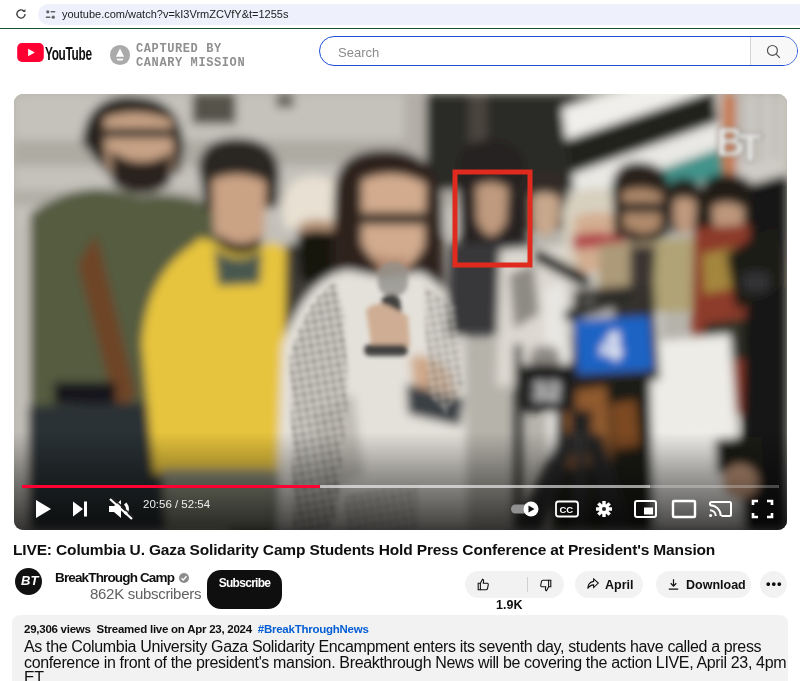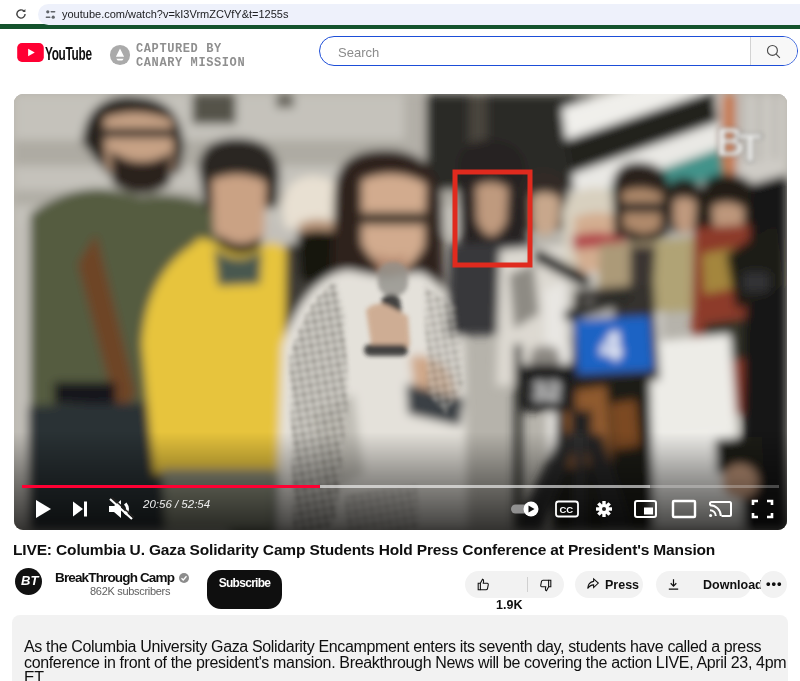--- a/index.html
+++ b/index.html
@@ -1,34 +1,34 @@
 <!DOCTYPE html>
 <html><head>
 <meta charset="utf-8">
 <style>
   * { margin:0; padding:0; box-sizing:border-box; }
   html,body { width:800px; height:681px; background:#fff; font-family:"Liberation Sans", sans-serif; overflow:hidden; }
-  .chrome { position:absolute; left:0; top:0; width:800px; height:29px; background:#fff; border-bottom:5px solid #14532d; }
+  .chrome { position:absolute; left:0; top:0; width:800px; height:29px; background:#fff; border-bottom:1px solid #14532d; }
   .urlpill { position:absolute; left:38px; top:4px; width:772px; height:21px; border-radius:11px; background:#eef1fb; }
   .urltxt { position:absolute; left:62px; top:8px; font-size:11px; color:#202124; }
     .ytword { position:absolute; left:45px; top:43px; font-size:18.5px; font-weight:bold; letter-spacing:-0.5px; color:#0f0f0f; transform:scaleX(0.64); transform-origin:0 0; }
   .capline { position:absolute; left:136px; top:42px; font-size:12px; font-weight:bold; color:#8f8f8f; letter-spacing:0.6px; line-height:14px;font-family:Liberation Mono, monospace; }
   .search { position:absolute; left:319px; top:36px; width:479px; height:30px; border:1px solid #1d4ed8; border-radius:16px; background:#fff; overflow:hidden; }
   .searchtxt { position:absolute; left:18px; top:8px; font-size:13px; color:#8b8b8b; }
   .sdivider { position:absolute; left:430px; top:0px; width:1px; height:28px; background:#d3d3d3; }
   .video { position:absolute; left:14px; top:94px; width:773px; height:436px; border-radius:9px; overflow:hidden; background:#b7b4ac; }
   .vgrad { position:absolute; left:0; bottom:0; width:773px; height:98px; background:linear-gradient(to bottom, rgba(0,0,0,0) 0%, rgba(0,0,0,0.35) 45%, rgba(0,0,0,0.72) 100%); }
   .track { position:absolute; left:8px; top:391px; width:757px; height:3px; background:rgba(255,255,255,0.25); }
   .buffer { position:absolute; left:8px; top:391px; width:628px; height:3px; background:rgba(255,255,255,0.45); }
   .played { position:absolute; left:8px; top:391px; width:298px; height:3px; background:#f03; }
-  .ctime { position:absolute; left:129px; top:404px; font-size:11.5px; color:#eee;font-style:italic; }
+  .ctime { position:absolute; left:129px; top:404px; font-size:11.5px; color:#eee; }
   .title { position:absolute; left:13px; top:541px; width:790px; font-size:15.5px; font-weight:bold; color:#0f0f0f; letter-spacing:-0.15px; white-space:nowrap; }
   .avatar { position:absolute; left:15px; top:568px; width:27px; height:27px; border-radius:50%; background:#111; }
   .chname { position:absolute; left:55px; top:570px; font-size:13.5px; font-weight:bold; color:#0f0f0f; letter-spacing:-0.85px; }
-  .subs { position:absolute; left:55px; top:585px; font-size:11px; color:#606060; letter-spacing:-0.3px;padding-left:35px; }
+  .subs { position:absolute; left:55px; top:585px; font-size:15px; color:#606060; letter-spacing:-0.3px;padding-left:35px; }
   .subbtn { position:absolute; left:207px; top:570px; width:75px; height:39px; border-radius:14px; background:#0f0f0f; color:#fff; font-size:12px; font-weight:bold; text-align:center; line-height:27px; letter-spacing:-0.7px; }
   .pill { position:absolute; top:571px; height:27px; border-radius:14px; background:#f2f2f2; color:#0f0f0f; font-size:12.5px; font-weight:bold; }
   .descbox { position:absolute; left:12px; top:615px; width:776px; height:80px; border-radius:8px; background:#f2f2f2; }
   .d1 { position:absolute; left:12px; top:8px; font-size:11.5px; font-weight:bold; color:#0f0f0f; letter-spacing:-0.25px; }
   .d2 { position:absolute; left:12px; top:24px; font-size:16px; color:#0f0f0f; width:764px; line-height:15.5px; letter-spacing:-0.35px; }
 </style>
 </head>
 <body>
 
 <div class="chrome">
@@ -293,24 +293,25 @@
 <svg width="15" height="15" style="position:absolute;left:538px;top:578px" viewBox="0 0 24 24" fill="none" stroke="#0f0f0f" stroke-width="1.7">
     <g transform="rotate(180 12 12)">
       <path d="M7 10 L10.5 3.5 Q12.5 4 12.2 6.5 L11.6 10 L18 10 Q20 10.2 19.6 12.5 L18.4 18.5 Q18 20.4 16 20.4 L7 20.4 Z"></path>
       <path d="M7 10 L3.5 10 L3.5 20.4 L7 20.4"></path>
     </g>
   </svg>
 <div class="pill" style="left:575px;width:68px;"></div>
 <svg width="16" height="15" style="position:absolute;left:585px;top:577px" viewBox="0 0 24 24" fill="none" stroke="#0f0f0f" stroke-width="1.7">
     <path d="M13 7 Q4 8.5 3.5 18.5 Q7 12.8 13 12.6 L13 17 L20.5 9.8 L13 3 Z"></path>
   </svg>
-<span style="position:absolute;left:605px;top:578px;font-size:12.5px;font-weight:bold;color:#0f0f0f;">Press</span>
+<span style="position:absolute;left:605px;top:578px;font-size:12.5px;font-weight:bold;color:#0f0f0f;">April</span>
 <div class="pill" style="left:656px;width:95px;"></div>
 <svg width="15" height="15" style="position:absolute;left:666px;top:577px" viewBox="0 0 24 24" fill="none" stroke="#0f0f0f" stroke-width="1.9">
     <path d="M12 3.5 L12 14 M7.5 10 L12 14.5 L16.5 10 M4.5 19.5 L19.5 19.5"></path>
   </svg>
-<span style="position:absolute;left:686px;top:578px;font-size:12.5px;font-weight:bold;color:#0f0f0f;margin-left:17px;">Download</span>
+<span style="position:absolute;left:686px;top:578px;font-size:12.5px;font-weight:bold;color:#0f0f0f;">Download</span>
 <div class="pill" style="left:760px;width:27px;"></div>
 <span style="position:absolute;left:766px;top:576px;font-size:13px;font-weight:bold;color:#0f0f0f;letter-spacing:1px;">•••</span>
 
 <div class="descbox">
+  <div class="d1">29,306 views&nbsp; Streamed live on Apr 23, 2024&nbsp; <span style="color:#065fd4">#BreakThroughNews</span></div>
   <div class="d2">As the Columbia University Gaza Solidarity Encampment enters its seventh day, students have called a press conference in front of the president's mansion. Breakthrough News will be covering the action LIVE, April 23, 4pm ET</div>
 </div>
 
 </body></html>

